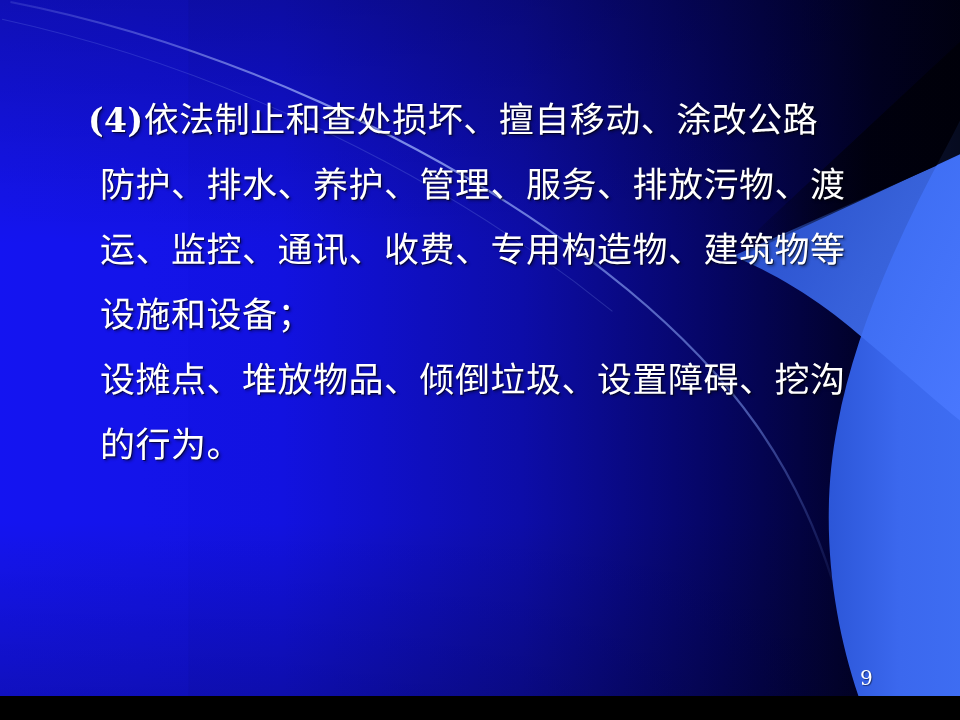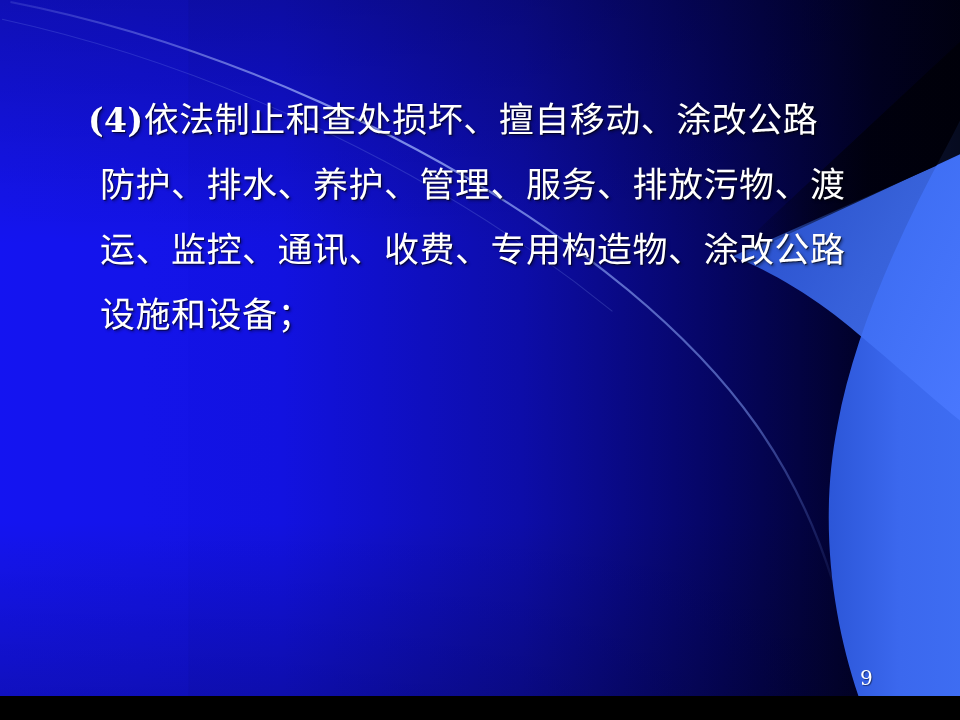--- a/index.html
+++ b/index.html
@@ -161,29 +161,35 @@
 
       <div class="para indent-num">
         <span class="marker">(4)</span><span>依法制止和查处损坏、擅自移动、涂改公路</span>
       </div>
 
       <div class="para indent-body">
         <span>防护、排水、养护、管理、服务、排放污物、渡</span>
       </div>
 
       <div class="para indent-body">
-        <span>运、监控、通讯、收费、专用构造物、涂改公路</span>
+        <span>运、监控、通讯、收费、专用构造物、建筑物等</span>
       </div>
 
       <div class="para indent-body">
         <span>设施和设备；</span>
       </div>
 
 
+      <div class="para indent-body">
+        <span>设摊点、堆放物品、倾倒垃圾、设置障碍、挖沟</span>
+      </div>
 
 
+      <div class="para indent-body">
+        <span>的行为。</span>
+      </div>
 
     </div>
 
     <div class="page-number">9</div>
   </div>
 
 </div>
 
 </body></html>

